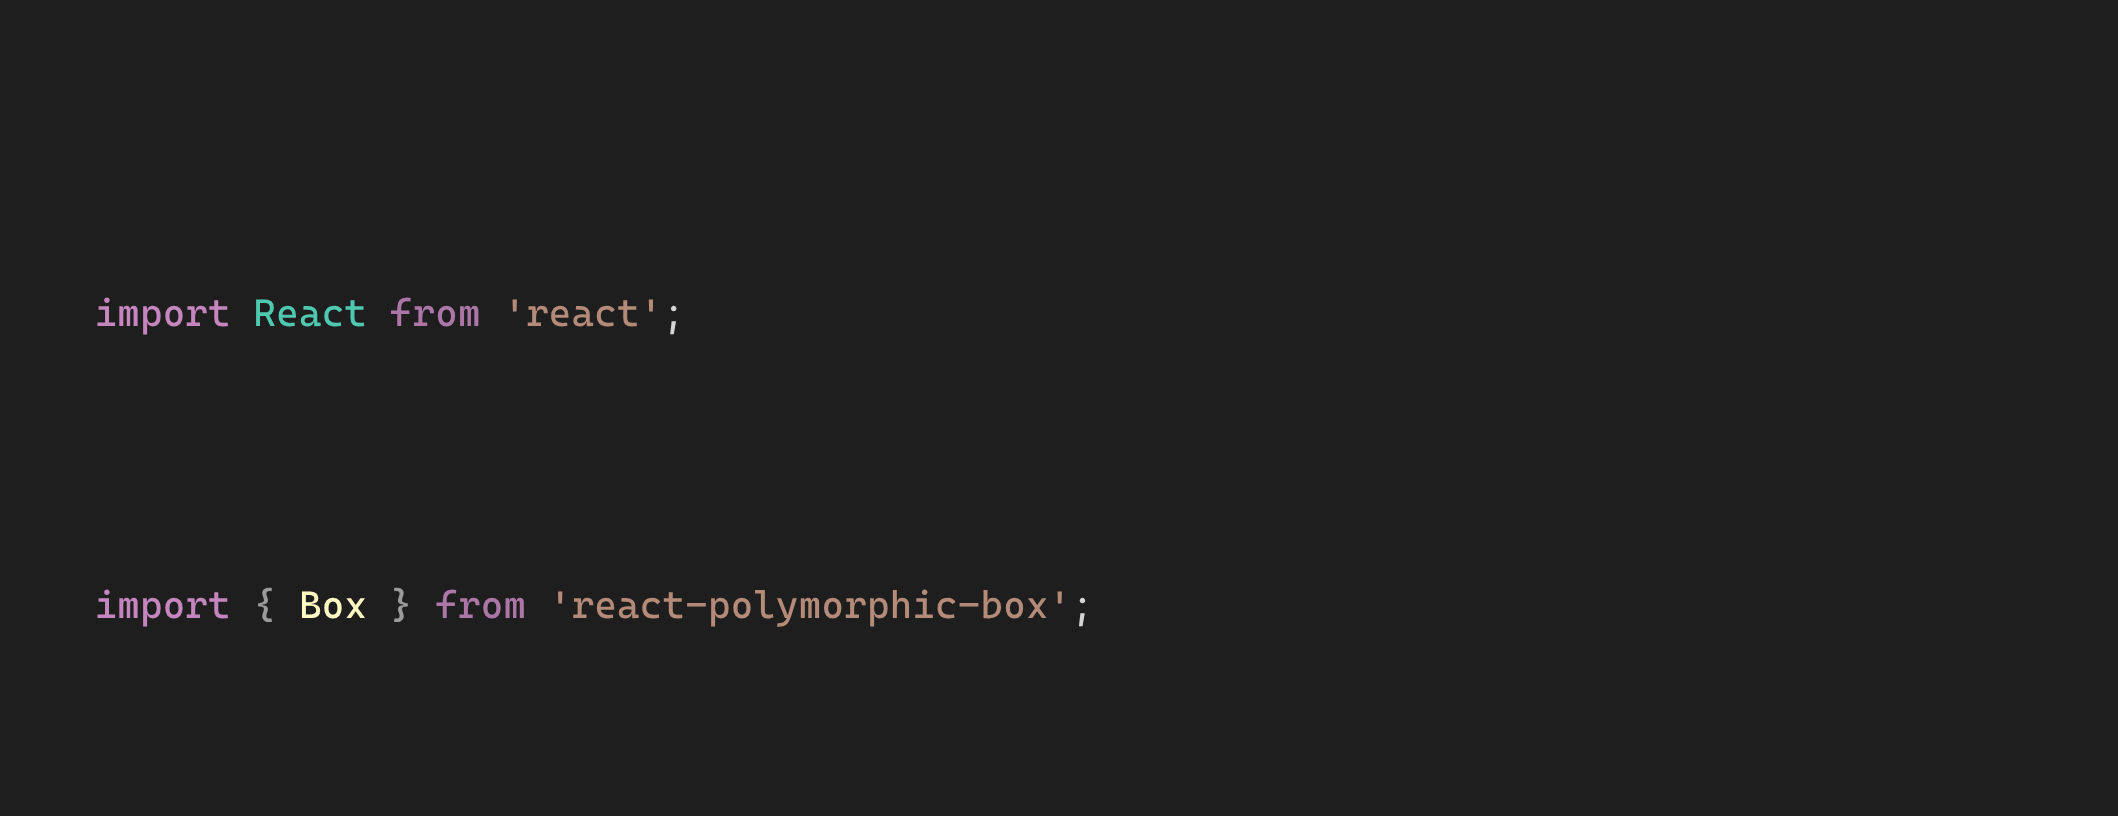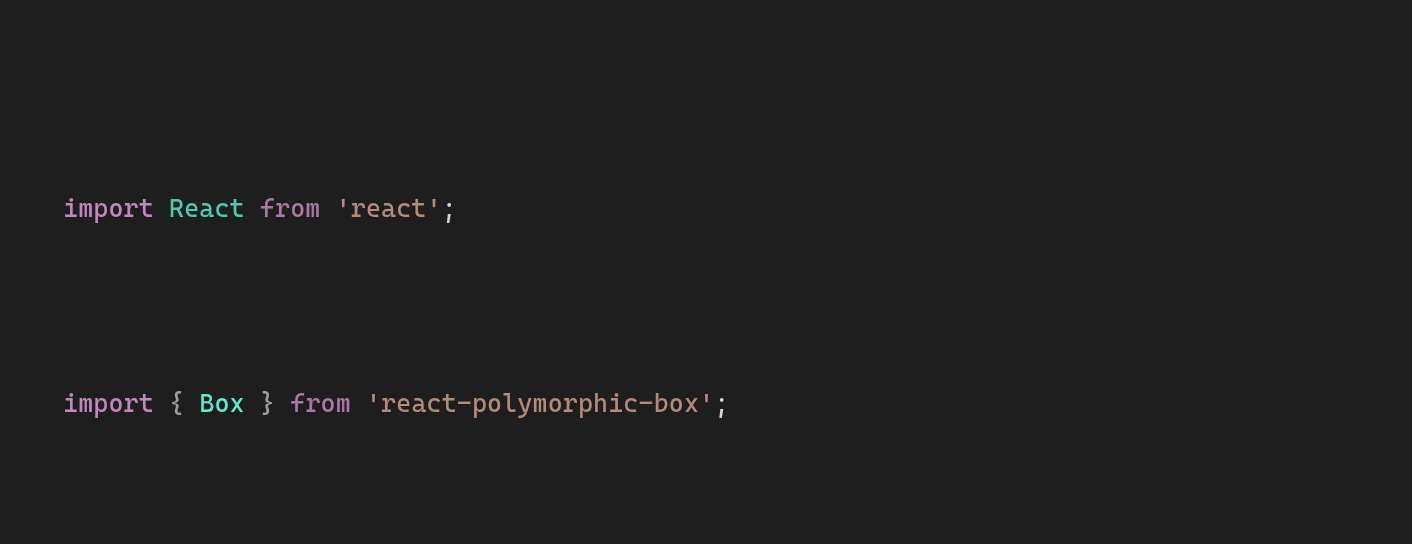--- a/index.html
+++ b/index.html
@@ -29,21 +29,21 @@
     padding-left: 38px;
   }
 
   
   .kw-import   { color: #c586c0; } 
   .id-react    { color: #4ec9b0; } 
   .kw-from     { color: #c586c0; opacity:.85; } 
   .str         { color: #b48a78; } 
   .punct       { color: #d4d4d4; }
   .punct-dim   { color: #9b9b9b; }
-  .id-box      { color: #5eead4; }
+  .id-box      { color: #fef9c3; }
   @keyframes blink { 50% { opacity:0; } }
 </style>
 </head>
 <body>
 
 <div class="editor">
 
   
   <div class="line"><span class="kw-import">import</span> <span class="id-react">React</span> <span class="kw-from">from</span> <span class="str">'react'</span><span class="punct">;</span></div>
 

